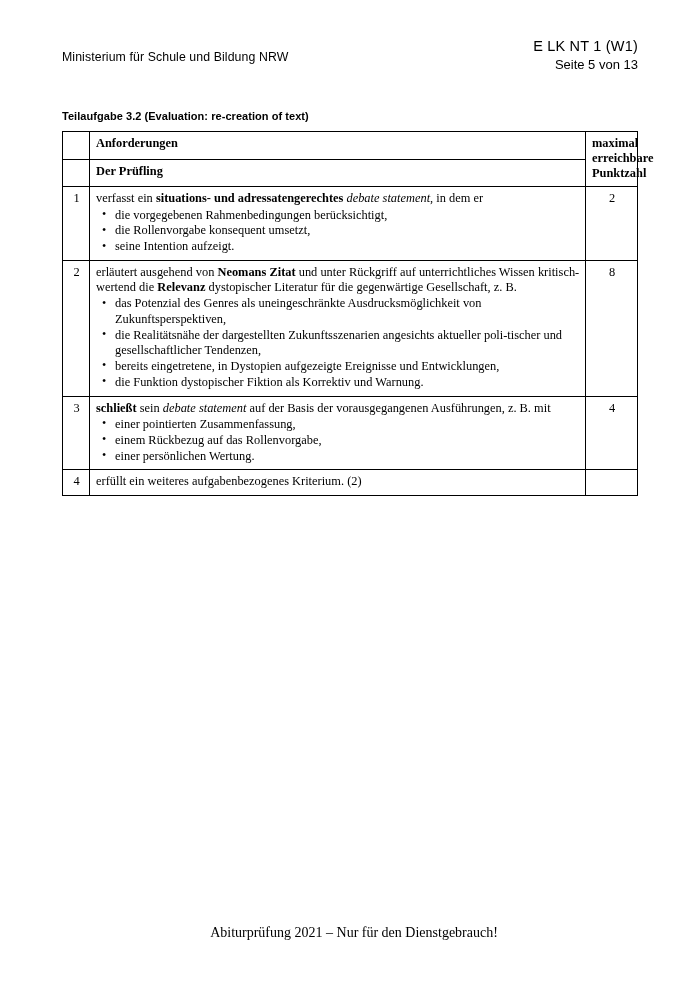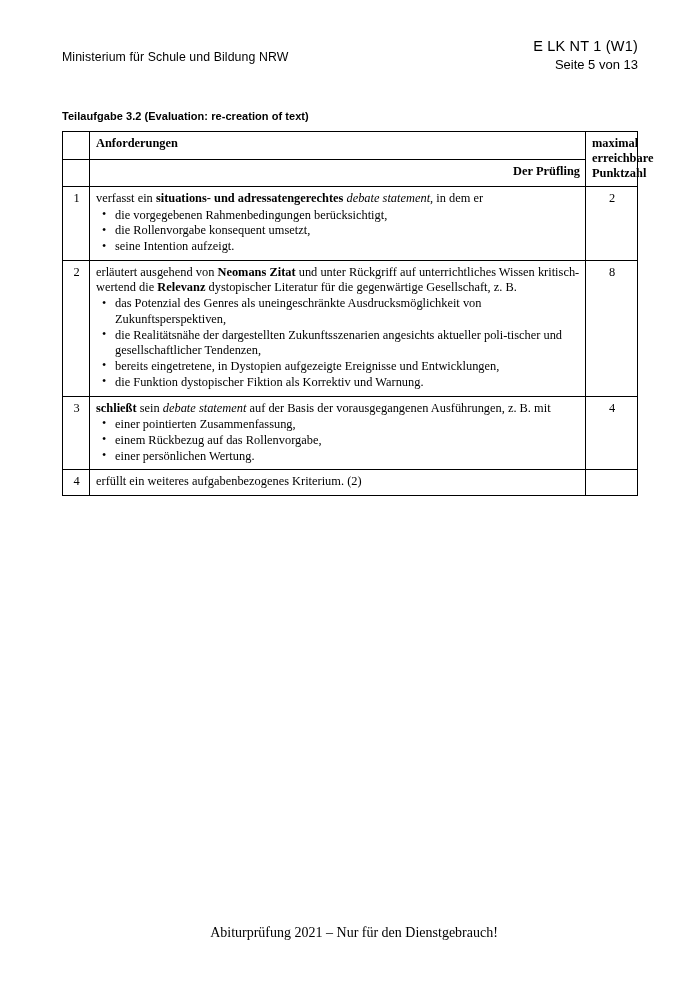--- a/index.html
+++ b/index.html
@@ -97,21 +97,21 @@
     text-align: right;
     font-weight: bold;
     font-size: 7.4px;
     line-height: 1.28;
     padding: 5px 2px 4px 2px;
     vertical-align: top;
     margin-top: 28px;
   }
   td.sub-pruefling {
     font-weight: bold;
-    text-align: right;
+    text-align: left;
     font-size: 12.5px;
     padding: 2px 5px 5px 6px;
     border-top: none;
   }
   td.sub-blank-left {
     border-top: none;
   }
 
   ul.bullets {
     margin: 1px 0 0 0;

